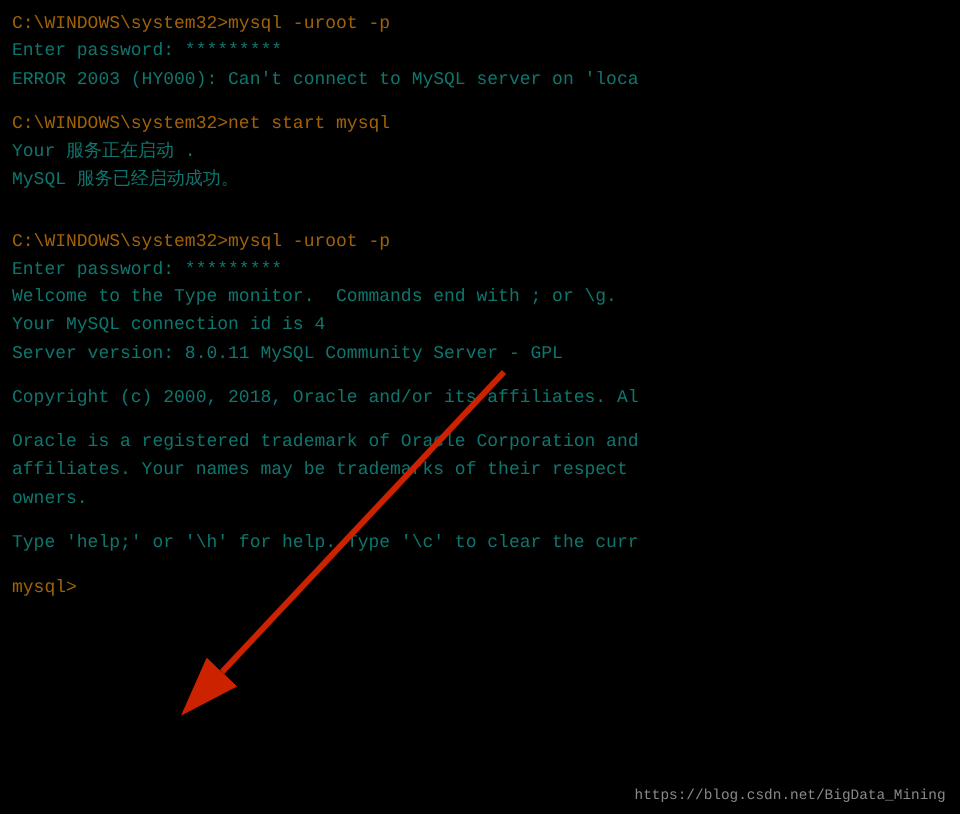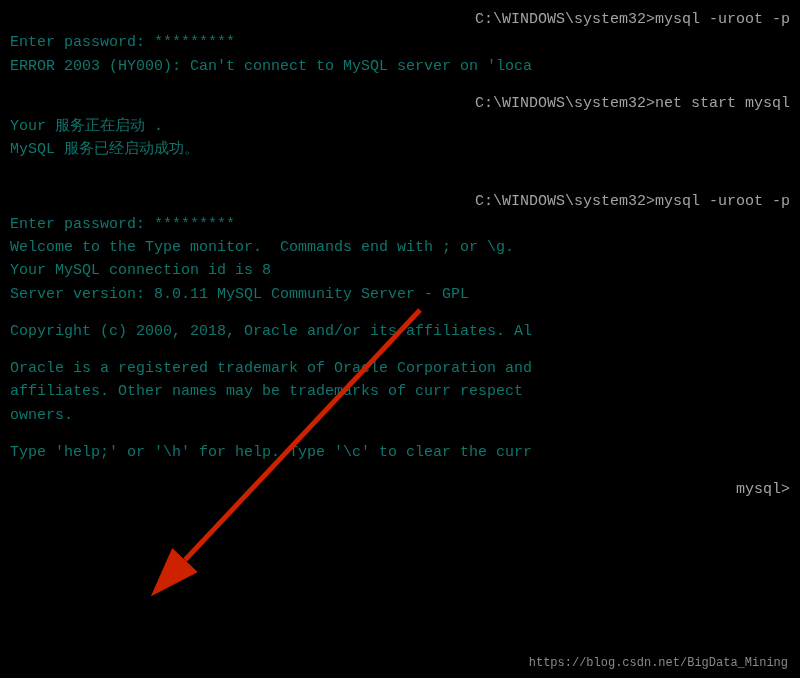--- a/index.html
+++ b/index.html
@@ -20,22 +20,21 @@
       padding: 8px 10px;
       position: relative;
       overflow: hidden;
     }
     .line {
       line-height: 1.55;
       white-space: pre;
       color: #0f766e;
     }
     .line.cmd {
-      color: #a3a3a3;
-      text-align: right;
+      color: #a16207;
     }
     .spacer {
       height: 14px;
     }
     .watermark {
       position: absolute;
       bottom: 8px;
       right: 12px;
       color: #888;
       font-size: 12px;
@@ -61,27 +60,27 @@
       <div class="line">ERROR 2003 (HY000): Can't connect to MySQL server on 'loca</div>
       <div class="spacer"></div>
       <div class="line cmd">C:\WINDOWS\system32&gt;net start mysql</div>
       <div class="line">Your 服务正在启动 .</div>
       <div class="line">MySQL 服务已经启动成功。</div>
       <div class="spacer"></div>
       <div class="spacer"></div>
       <div class="line cmd">C:\WINDOWS\system32&gt;mysql -uroot -p</div>
       <div class="line">Enter password: *********</div>
       <div class="line">Welcome to the Type monitor.  Commands end with ; or \g.</div>
-      <div class="line">Your MySQL connection id is 8</div>
+      <div class="line">Your MySQL connection id is 4</div>
       <div class="line">Server version: 8.0.11 MySQL Community Server - GPL</div>
       <div class="spacer"></div>
       <div class="line">Copyright (c) 2000, 2018, Oracle and/or its affiliates. Al</div>
       <div class="spacer"></div>
       <div class="line">Oracle is a registered trademark of Oracle Corporation and</div>
-      <div class="line">affiliates. Other names may be trademarks of curr respect</div>
+      <div class="line">affiliates. Your names may be trademarks of their respect</div>
       <div class="line">owners.</div>
       <div class="spacer"></div>
       <div class="line">Type 'help;' or '\h' for help. Type '\c' to clear the curr</div>
       <div class="spacer"></div>
       <div class="line cmd">mysql&gt;</div>
     </div>
 
   <svg class="arrow-overlay" xmlns="http://www.w3.org/2000/svg">
     <defs>
       <marker id="arrowhead" markerWidth="10" markerHeight="7" refX="0" refY="3.5" orient="auto">

